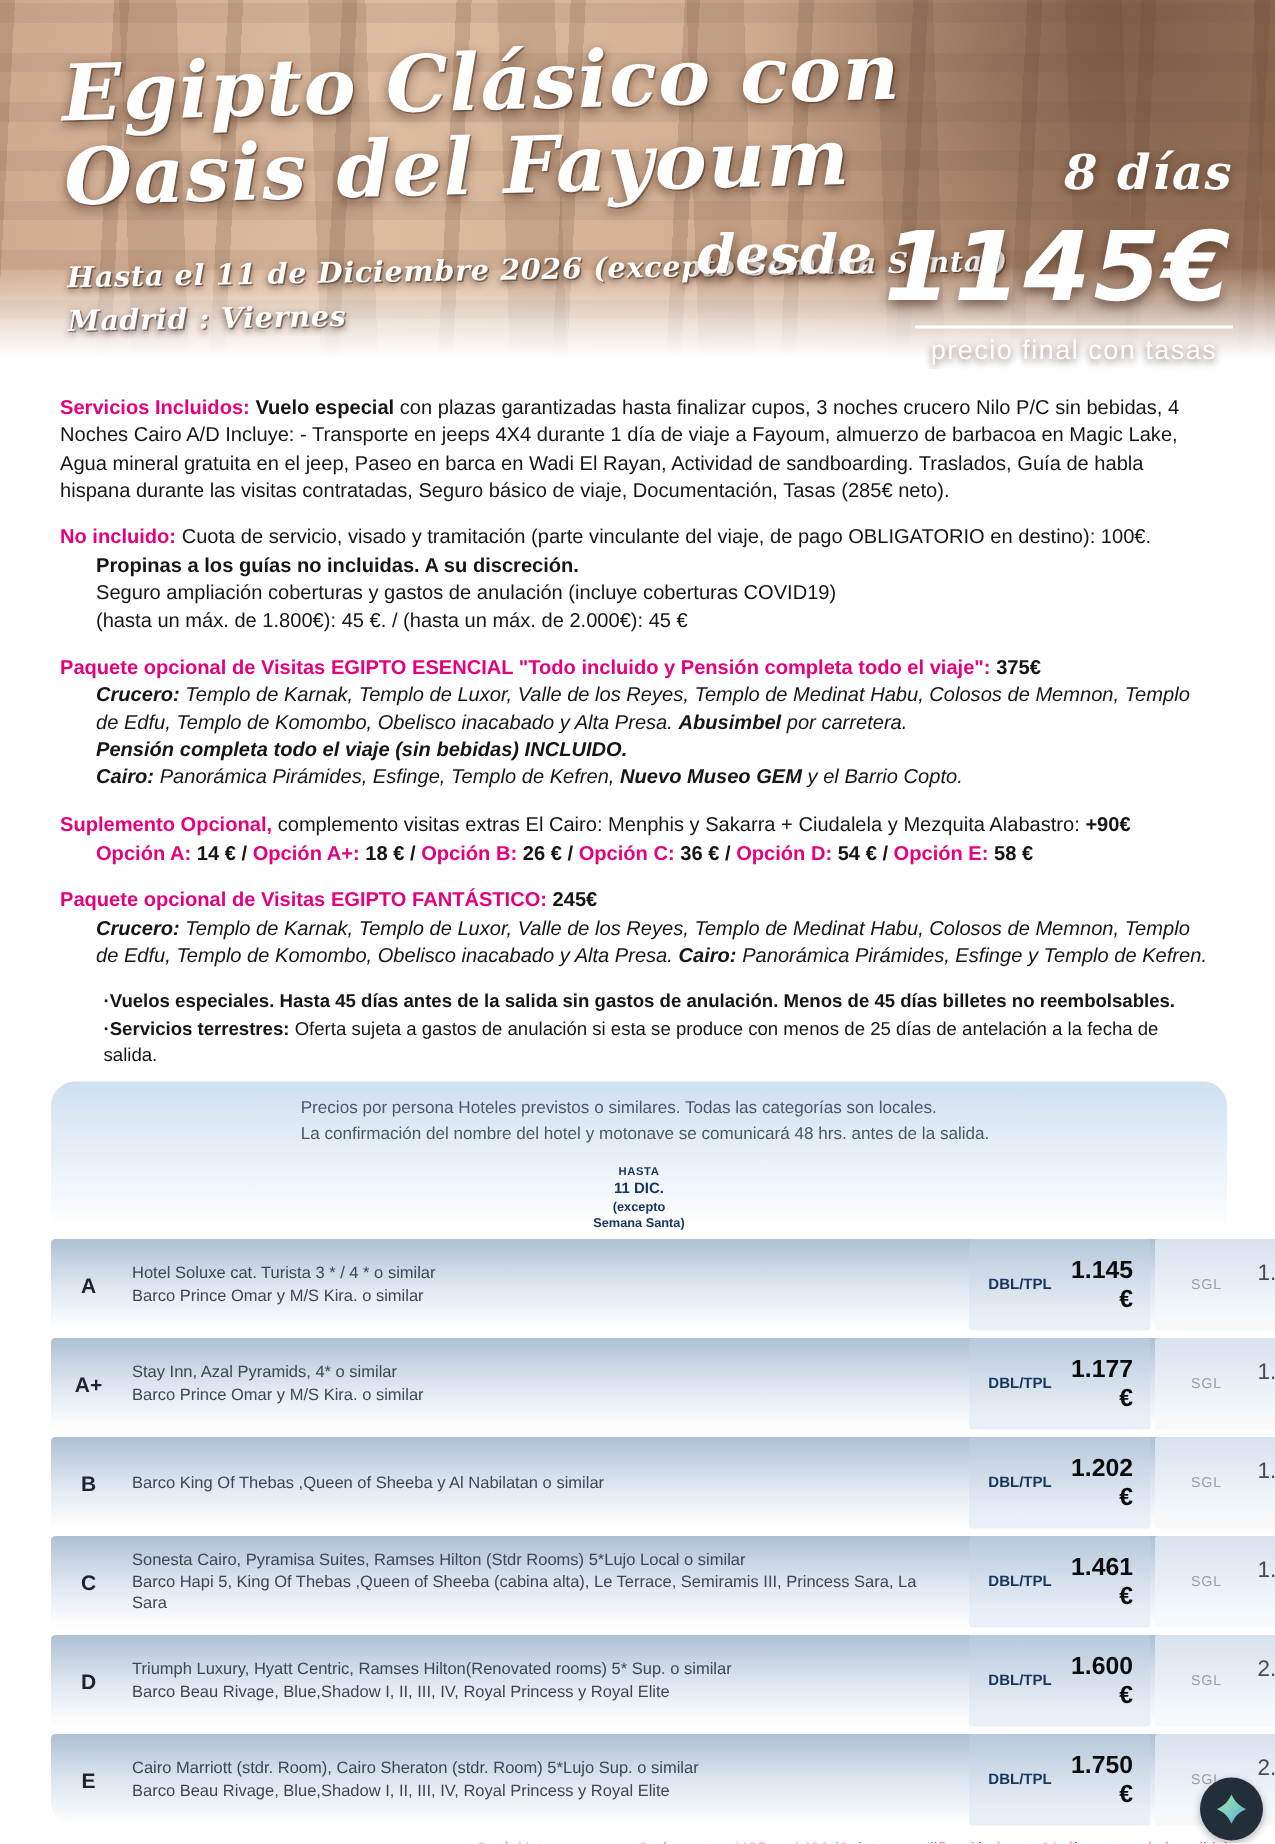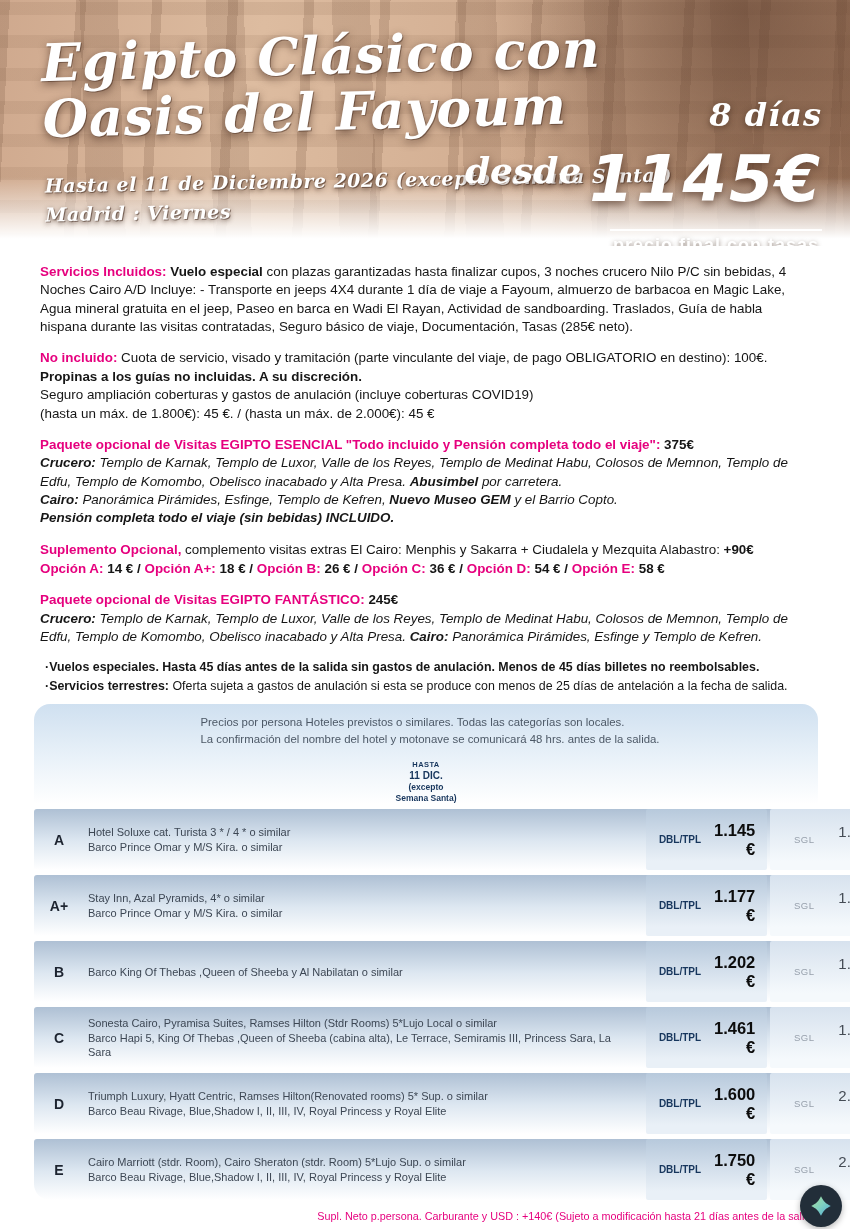--- a/index.html
+++ b/index.html
@@ -41,32 +41,32 @@
     font-size:32px; letter-spacing:1px;
     text-shadow:0 2px 6px rgba(70,45,32,.7);
   }
   .hero-price-row { margin-top:8px; white-space:nowrap; text-shadow:0 3px 8px rgba(70,45,32,.65); }
   .hero-desde { font-size:36px; vertical-align:18px; margin-right:8px; }
   .hero-amount {
     font-family:"DejaVu Sans", sans-serif; font-weight:800; font-style:italic;
     font-size:64px; letter-spacing:2px;
   }
   .hero-price-note {
-    display:inline-block; margin-top:13px; padding-top:4px;
+    display:inline-block; margin-top:1px; padding-top:4px;
     border-top:2px solid #fff; font-size:18px; letter-spacing:1px; color:#fff;
-    font-weight:700; text-shadow:0 2px 5px rgba(70,45,32,.7); min-width:212px; text-align:center;
+    font-weight:400; text-shadow:0 2px 5px rgba(70,45,32,.7); min-width:212px; text-align:center;
   }
 
   
   .content { padding:17px 40px 0 40px; font-size:13.4px; line-height:1.37; color:#161616; }
   .para { margin-bottom:13px; }
   .m { color:#e6007e; }
   .b { font-weight:bold; }
   .i { font-style:italic; }
-  .blk { display:block; }
+  .blk { display:block;margin-left:24px; }
   .opts { margin-top:1px; }
   .notes { font-size:12.4px; padding-left:5px; margin-bottom:9px; }
   .notes .blk { margin-bottom:2px; }
 
   
   .ptable { margin:2px 32px 0 34px; }
   .band { display:flex; margin-bottom:5px; }
   .t-head {
     border-radius:16px 16px 3px 3px; min-height:56px;
     background:linear-gradient(to bottom,#cfe0f0 0%,#eaf2f9 55%,#ffffff 100%);
@@ -150,27 +150,27 @@
 
     <p class="para">
       <span class="m b">Paquete opcional de Visitas EGIPTO ESENCIAL "Todo incluido y Pensión completa todo el viaje":</span>
       <span class="b">375€</span>
       <span class="blk i">
         <span class="b">Crucero:</span>
         <span>Templo de Karnak, Templo de Luxor,  Valle de los Reyes, Templo de Medinat Habu, Colosos de Memnon, Templo de Edfu, Templo de Komombo, Obelisco inacabado y Alta Presa.</span>
         <span class="b">Abusimbel</span>
         <span>por carretera.</span>
       </span>
+      <span class="blk i b">Pensión completa todo el viaje (sin bebidas) INCLUIDO.</span>
       <span class="blk i">
         <span class="b">Cairo:</span>
         <span>Panorámica Pirámides, Esfinge, Templo de Kefren,</span>
         <span class="b">Nuevo Museo GEM</span>
         <span>y el Barrio Copto.</span>
       </span>
-      <span class="blk i b">Pensión completa todo el viaje (sin bebidas) INCLUIDO.</span>
     </p>
 
     <p class="para">
       <span class="m b">Suplemento Opcional,</span>
       <span>complemento visitas extras El Cairo: Menphis y Sakarra + Ciudalela y Mezquita Alabastro:</span>
       <span class="b">+90€</span>
       <span class="blk opts">
         <span class="m b">Opción A:</span>
         <span class="b">14 €</span>
         <span class="b">/</span>

